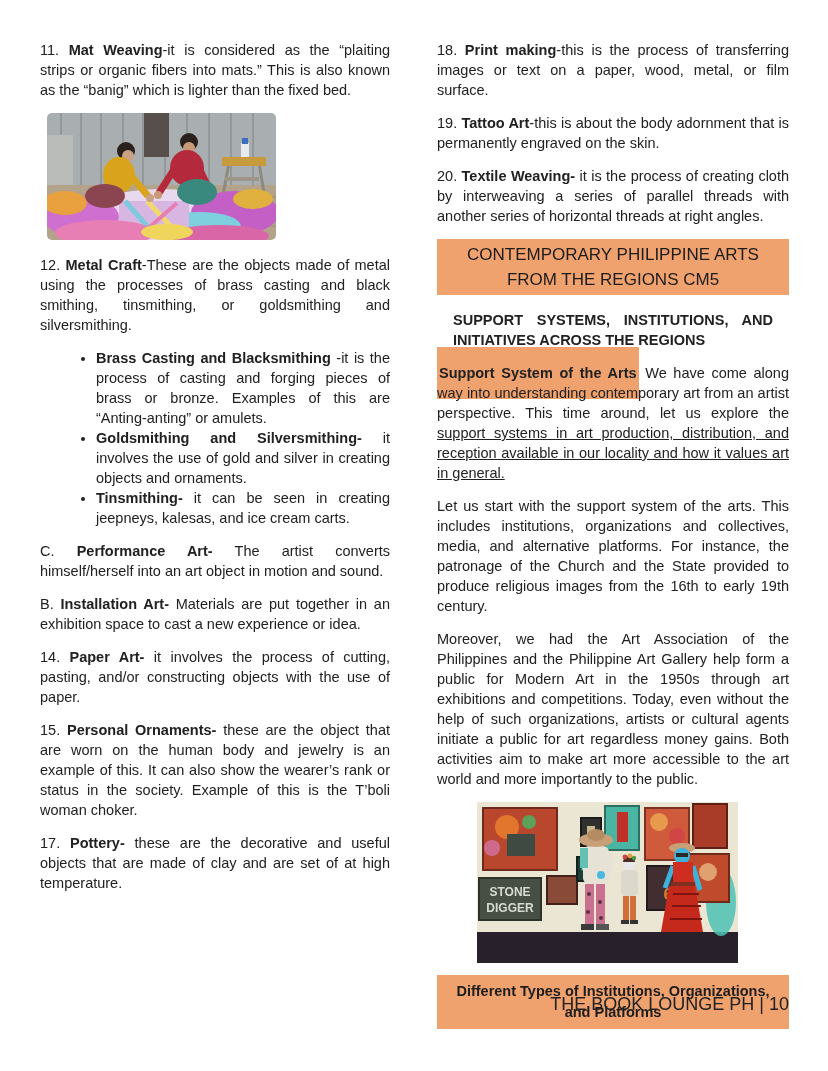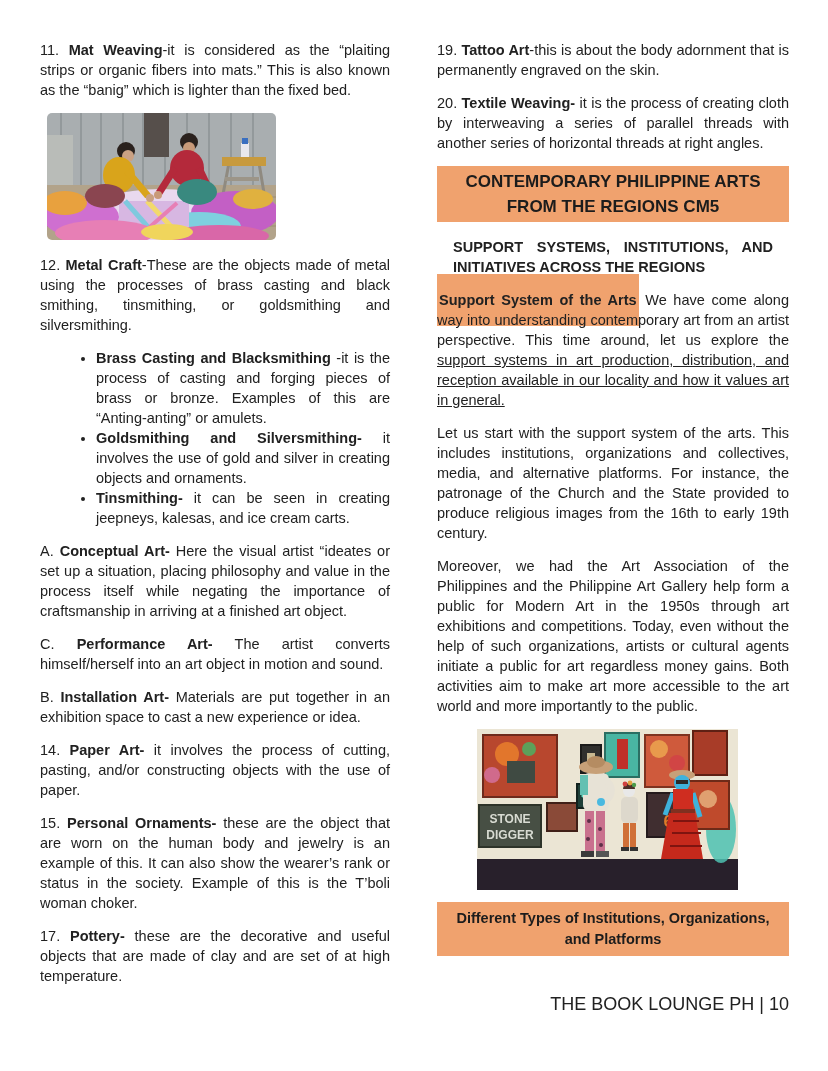--- a/index.html
+++ b/index.html
@@ -10,21 +10,21 @@
   .col{position:absolute;top:40px;}
   .col-left{left:40px;width:350px;}
   .col-right{left:437px;width:352px;}
   .para{margin:0 0 13px;font-size:14.5px;line-height:20px;text-align:justify;}
   .para b{font-weight:bold;}
   ul.bullets{margin:2px 0 13px;padding:0 0 0 56px;}
   ul.bullets li{font-size:14.5px;line-height:20px;text-align:justify;margin:0;}
   .photo-weaving{width:229px;height:127px;margin:3px 0 15px 7px;border-radius:5px;overflow:hidden;line-height:0;}
   .photo-gallery{width:261px;height:161px;margin:2px 0 12px 40px;line-height:0;}
   .section-box{
-    background:#f0a26e;text-align:center;font-weight:bold;font-size:17px;
+    background:#f0a26e;text-align:center;font-weight:normal;font-size:17px;
     line-height:25px;padding:3px 10px;margin:3px 0 15px;color:#1c1c1c;
   }
   .subheading{font-weight:bold;margin:0 16px 13px;font-size:14.5px;line-height:20px;text-align:justify;}
   .hl{background:#f0a26e;font-weight:bold;padding:18px 2px;}
   .useg{text-decoration:underline;}
   .caption-box{
     background:#f0a26e;text-align:center;font-weight:bold;font-size:14.5px;
     line-height:21px;padding:6px 12px;margin:12px 0 0;color:#1c1c1c;
   }
   .footer{position:absolute;top:994px;right:39px;font-size:18px;color:#212121;}
@@ -107,37 +107,37 @@
 
     <p class="para"><span>12. </span><b>Metal Craft</b><span>-These are the objects made of metal using the processes of brass casting and black smithing, tinsmithing, or goldsmithing and silversmithing.</span></p>
 
     <ul class="bullets">
       <li><b>Brass Casting and Blacksmithing</b><span> -it is the process of casting and forging pieces of brass or bronze. Examples of this are “Anting-anting” or amulets.</span></li>
       <li><b>Goldsmithing and Silversmithing-</b><span> it involves the use of gold and silver in creating objects and ornaments.</span></li>
       <li><b>Tinsmithing-</b><span> it can be seen in creating jeepneys, kalesas, and ice cream carts.</span></li>
     </ul>
 
 
-    <p class="para"><span>A. </span><b>Conceptual Art-</b><span> Here the visual artist “ideates or set up a situation, placing philosophy and value in the process itself while negating the importance of craftsmanship in arriving at a finished art object.</span></p>
 
     <p class="para"><span>C. </span><b>Performance Art-</b><span> The artist converts himself/herself into an art object in motion and sound.</span></p>
 
     <p class="para"><span>B. </span><b>Installation Art-</b><span> Materials are put together in an exhibition space to cast a new experience or idea.</span></p>
 
     <p class="para"><span>14. </span><b>Paper Art-</b><span> it involves the process of cutting, pasting, and/or constructing objects with the use of paper.</span></p>
 
     <p class="para"><span>15. </span><b>Personal Ornaments-</b><span> these are the object that are worn on the human body and jewelry is an example of this. It can also show the wearer’s rank or status in the society. Example of this is the T’boli woman choker.</span></p>
 
 
     <p class="para"><span>17. </span><b>Pottery-</b><span> these are the decorative and useful objects that are made of clay and are set of at high temperature.</span></p>
 
   </div>
 
   <div class="col col-right">
 
+    <p class="para"><span>18. </span><b>Print making</b><span>-this is the process of transferring images or text on a paper, wood, metal, or film surface.</span></p>
 
     <p class="para"><span>19. </span><b>Tattoo Art</b><span>-this is about the body adornment that is permanently engraved on the skin.</span></p>
 
     <p class="para"><span>20. </span><b>Textile Weaving-</b><span> it is the process of creating cloth by interweaving a series of parallel threads with another series of horizontal threads at right angles.</span></p>
 
     <div class="section-box">CONTEMPORARY PHILIPPINE ARTS FROM THE REGIONS CM5</div>
 
     <p class="subheading">SUPPORT SYSTEMS, INSTITUTIONS, AND INITIATIVES ACROSS THE REGIONS</p>
 
     <p class="para"><span class="hl">Support System of the Arts</span><span> We have come along way into understanding contemporary art from an artist perspective. This time around, let us explore the </span><span class="useg">support systems in art production, distribution, and reception available in our locality and how it values art in general.</span></p>

